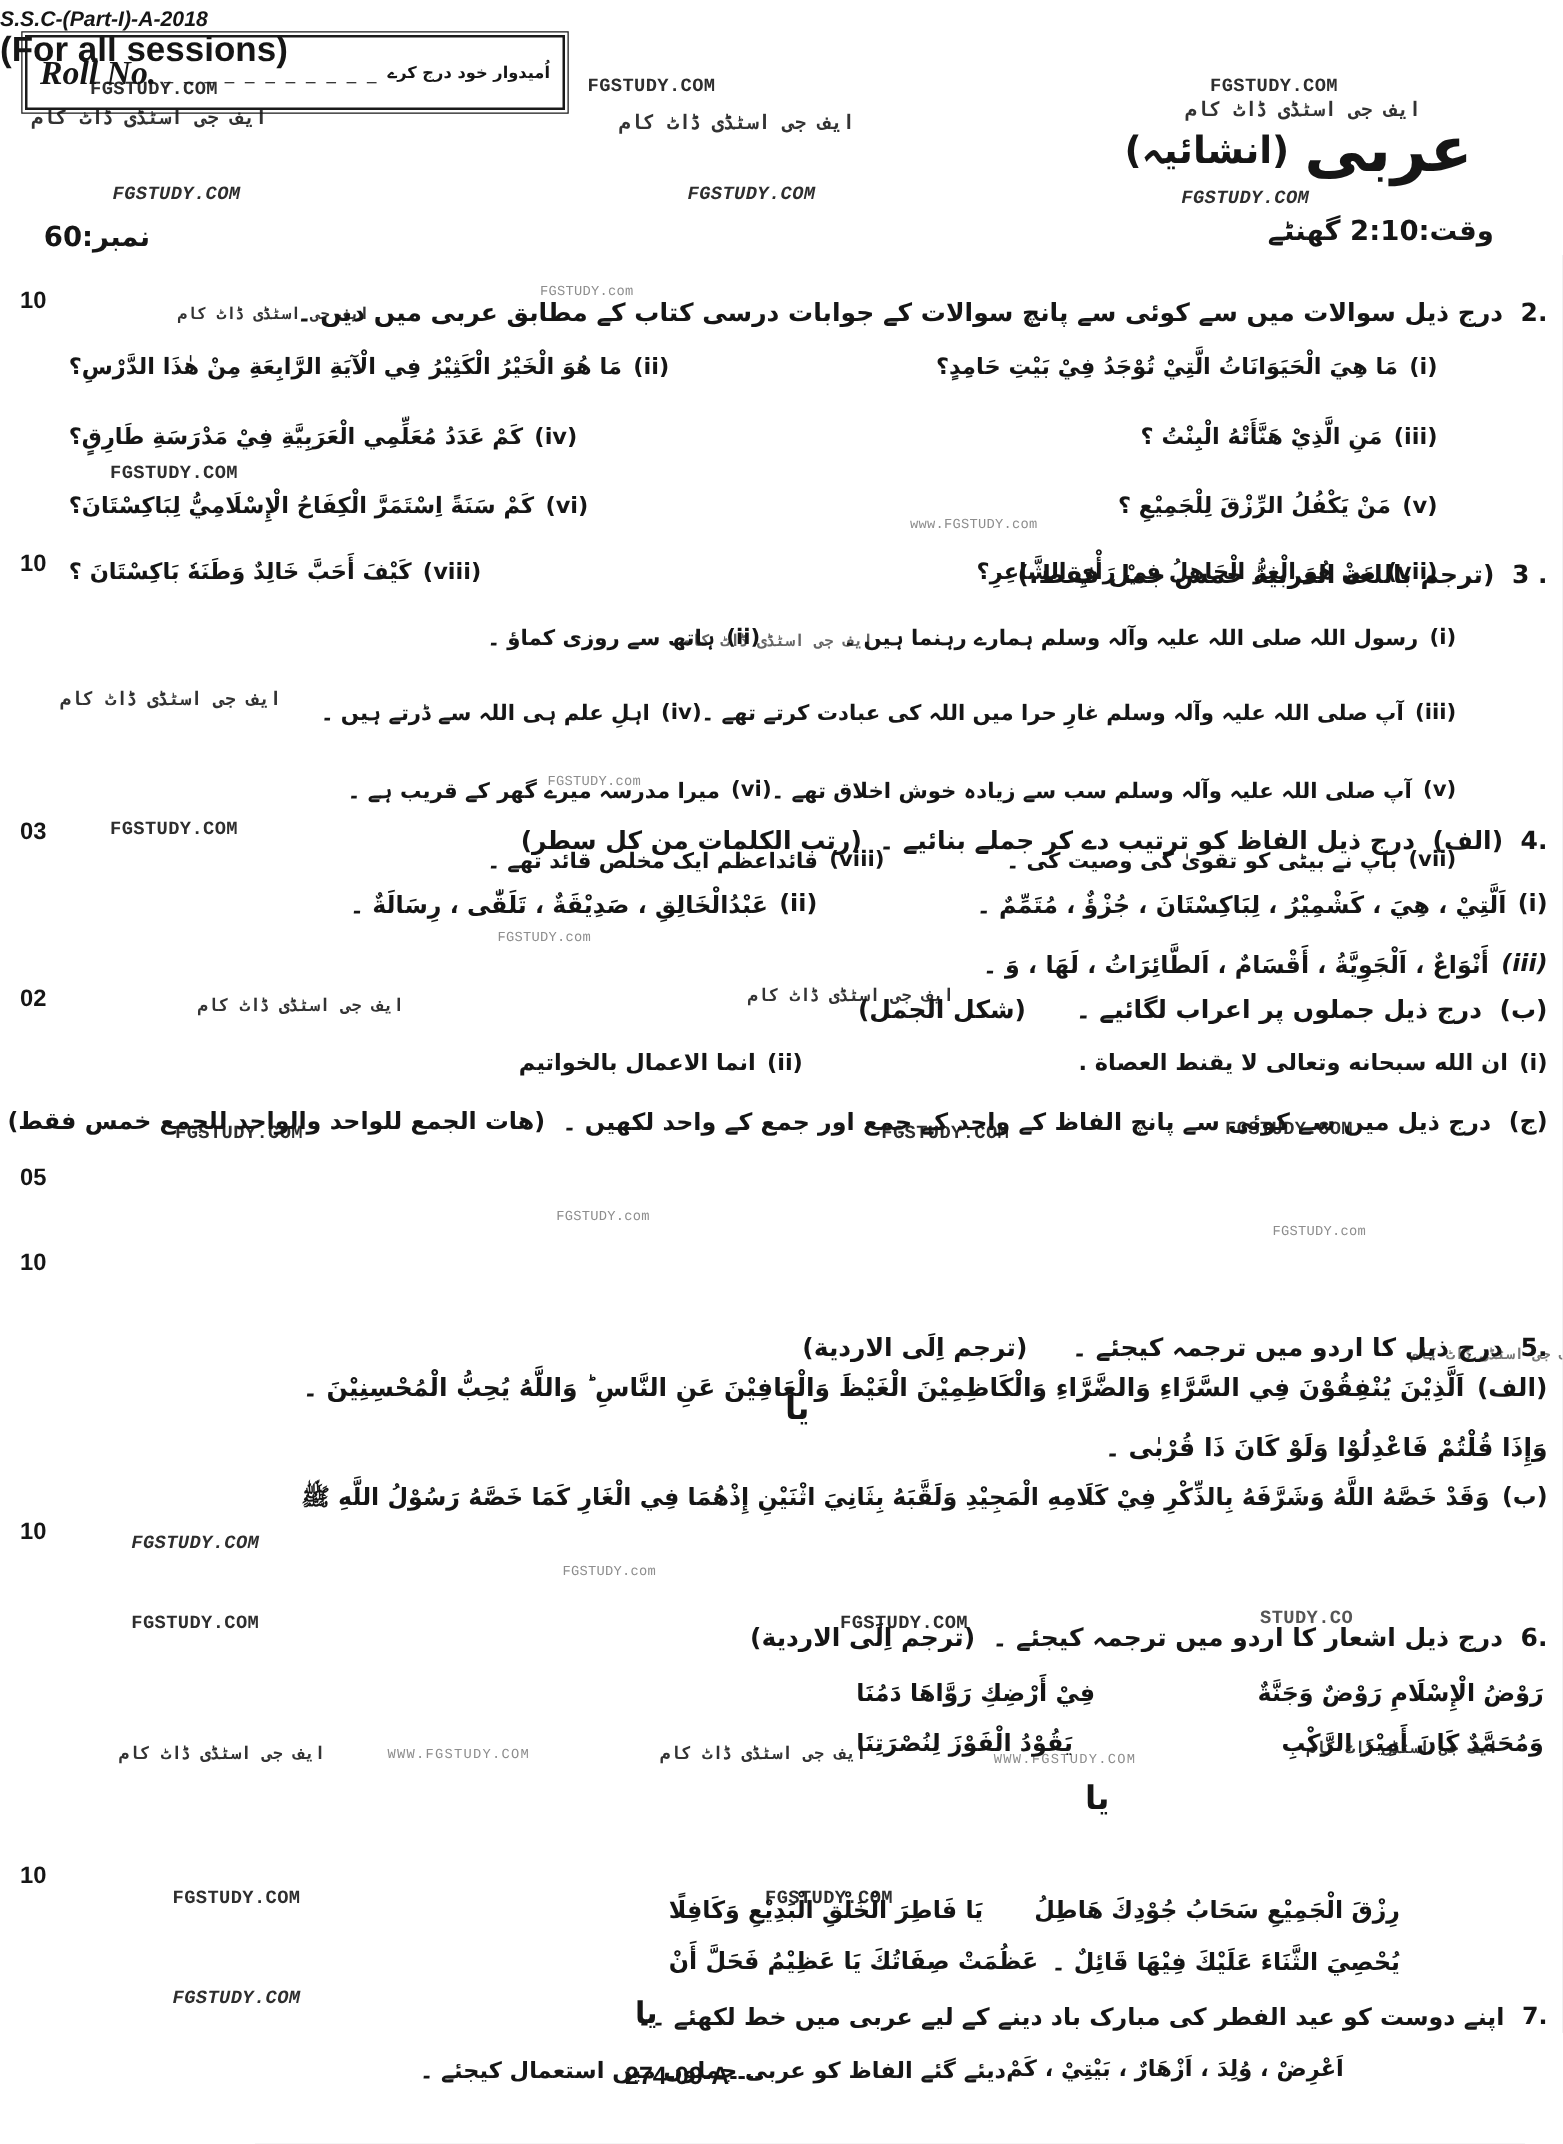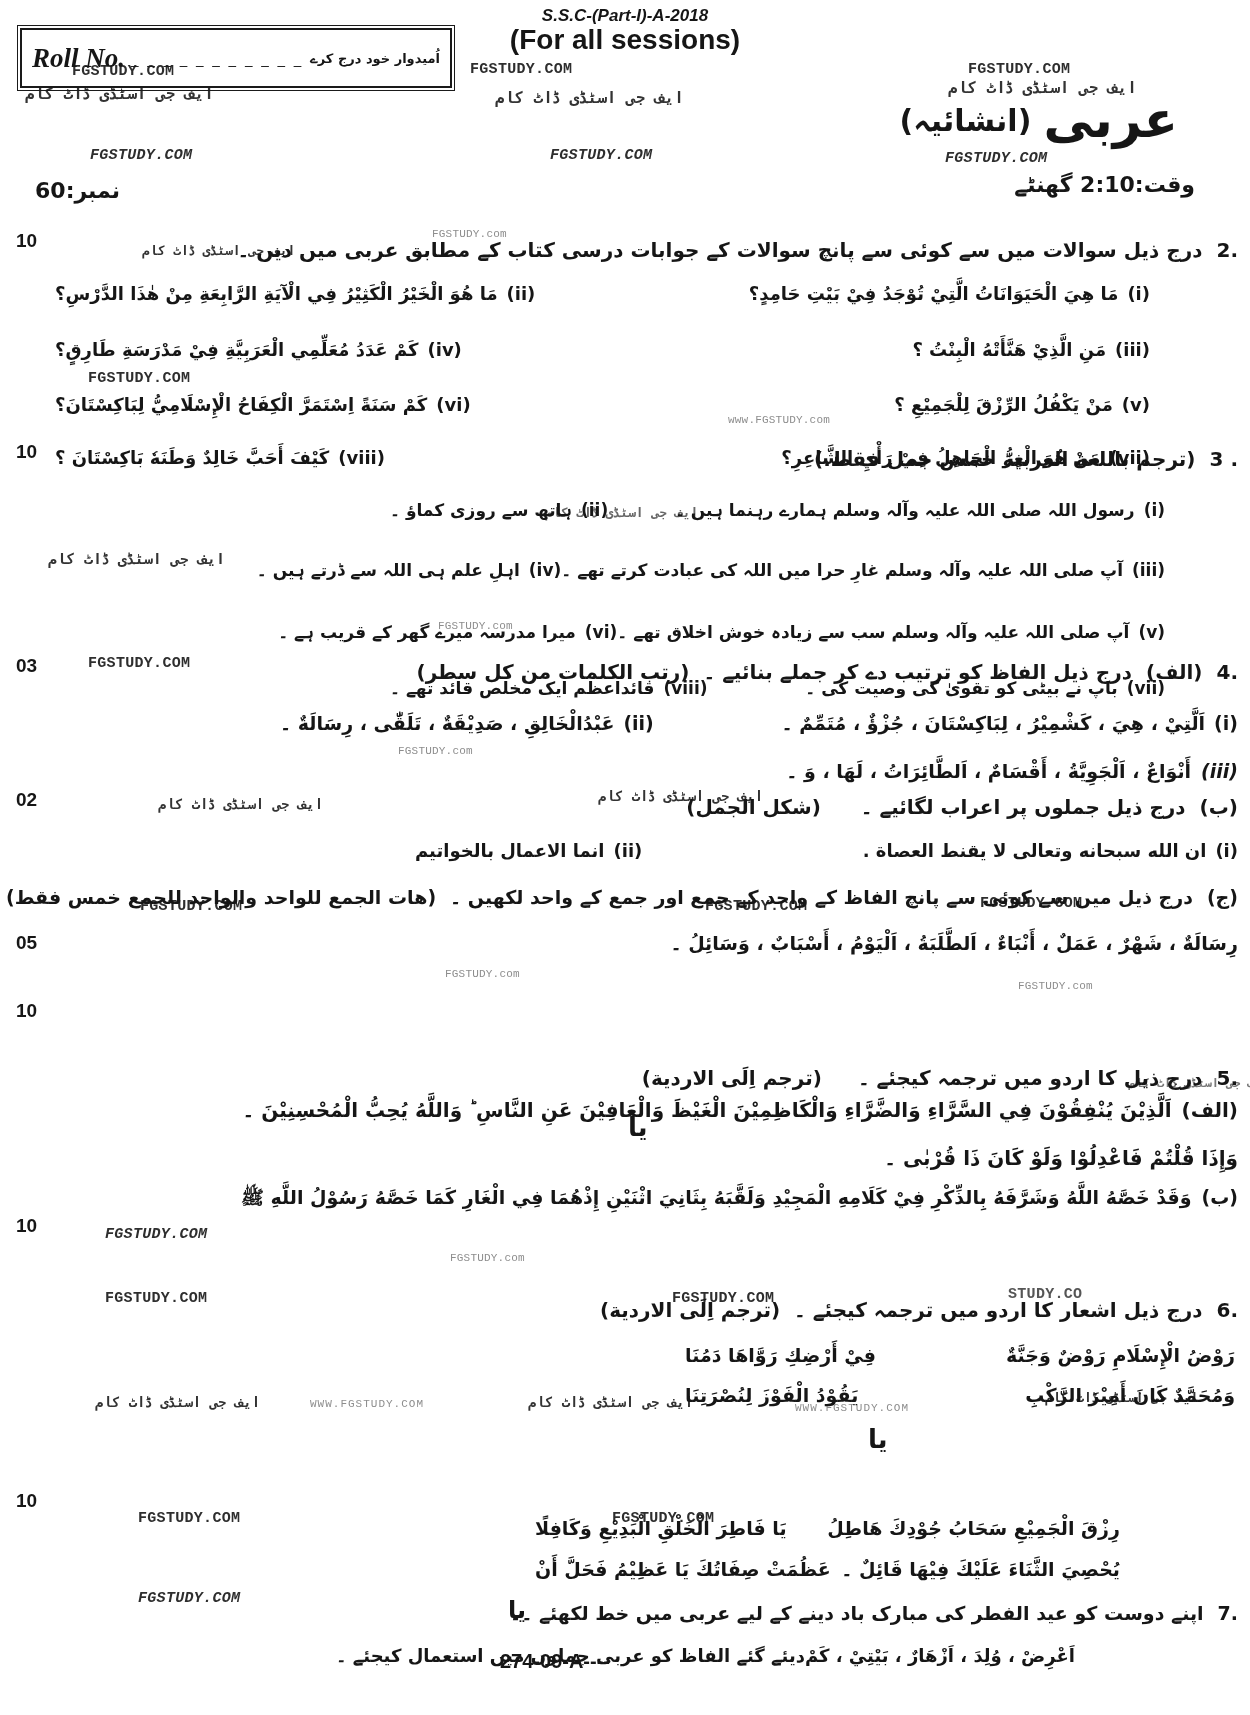--- a/index.html
+++ b/index.html
@@ -1,21 +1,21 @@
 <!DOCTYPE html>
 <html><head>
 <meta charset="utf-8">
 <style>
   html,body{margin:0;padding:0;background:#e8e8e8;}
   .pg{position:relative;width:1250px;height:1715px;margin:0 auto;background:#ffffff;
       font-family:"DejaVu Sans",sans-serif;color:#161616;overflow:hidden;}
   .abs{position:absolute;}
   .b{font-weight:bold;text-align:center;}
   .it{font-style:italic;}
-  .ctr{left:0;width:100%;text-align:center;}
+  .ctr{left:0;width:100%;text-align:left;}
   .rtl{direction:rtl;}
   .nw{white-space:nowrap;}
   
   .wm{position:absolute;font-family:Liberation Mono, monospace;font-weight:bold;
       font-size:15px;letter-spacing:.3px;color:#2e2e2e;white-space:nowrap;}
   .wm.it{font-style:italic;}
   .wm.sm{font-size:11px;color:#8d8d8d;font-weight:normal;letter-spacing:.2px;}
   .wm.ur{font-family:Liberation Mono, monospace;font-size:14px;color:#333;direction:rtl;}
   
   .marks{position:absolute;left:16px;font-family:"Liberation Sans",sans-serif;
@@ -235,21 +235,20 @@
         <i class="lbl">(ii)</i>
         <span>انما الاعمال بالخواتيم</span>
       </span>
   </div>
 
   <div class="qhead" style="top:886px;right:12px;font-size:19px">
     <span>(ج)</span>
     <span>درج ذیل میں سے کوئی سے پانچ الفاظ کے واحد کے جمع اور جمع کے واحد لکھیں ۔</span>
     <span>(هات الجمع للواحد والواحد للجمع خمس فقط)</span>
   </div>
-  <div class="abs b rtl nw" style="top:932px;right:12px;font-size:19px">رِسَالَةٌ ، شَهْرٌ ، عَمَلٌ ، أَنْبَاءٌ ، اَلطَّلَبَةُ ، اَلْيَوْمُ ، أَسْبَابٌ ، وَسَائِلُ ۔</div>
 
   <div class="qhead" style="top:1066px;right:12px">
     <span class="num">5.</span>
     <span>درج ذیل کا اردو میں ترجمہ کیجئے ۔</span>
     <span style="margin-right:22px">(ترجم اِلَى الاردية)</span>
   </div>
   <div class="single" style="top:1098px;right:12px;font-size:20px">
     <span>(الف)</span>
     <span>اَلَّذِيْنَ يُنْفِقُوْنَ فِي السَّرَّاءِ وَالضَّرَّاءِ وَالْكَاظِمِيْنَ الْغَيْظَ وَالْعَافِيْنَ عَنِ النَّاسِ ؕ وَاللَّهُ يُحِبُّ الْمُحْسِنِيْنَ ۔</span>
   </div>

